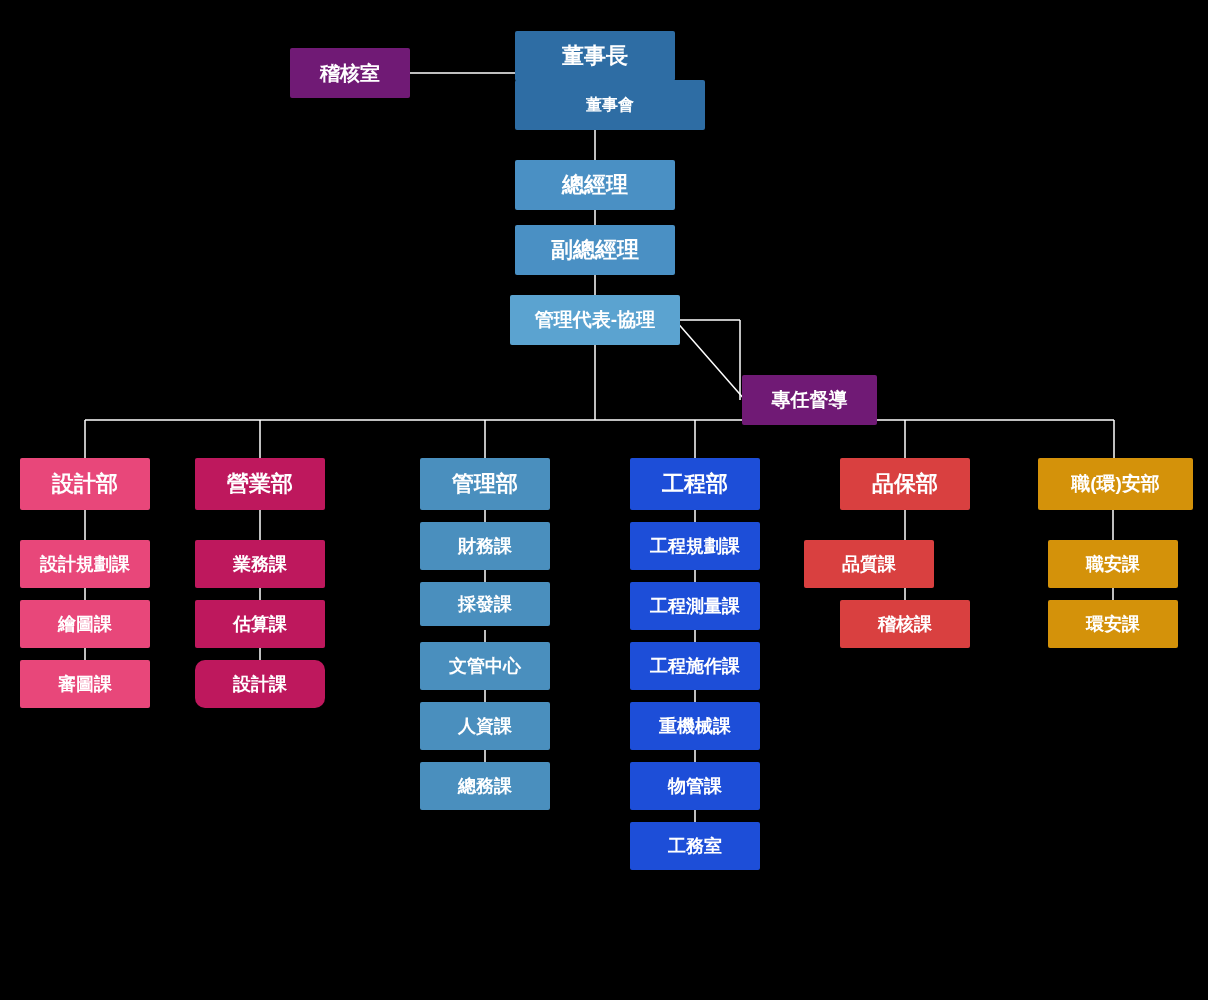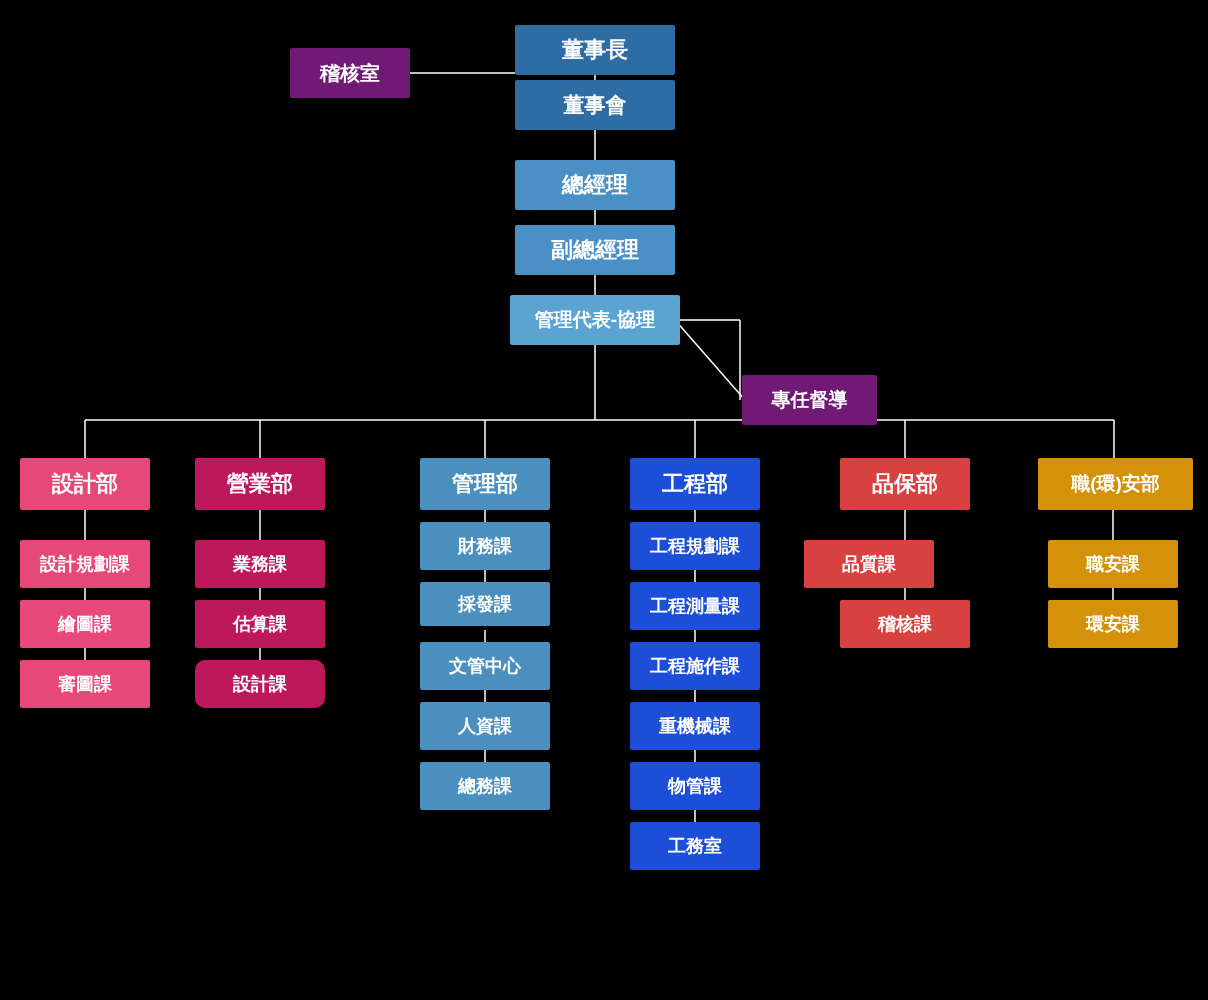--- a/index.html
+++ b/index.html
@@ -102,22 +102,22 @@
     <line x1="695" y1="750" x2="695" y2="762"></line>
     <line x1="695" y1="810" x2="695" y2="822"></line>
 
     <line x1="905" y1="510" x2="905" y2="540"></line>
     <line x1="905" y1="588" x2="905" y2="600"></line>
 
     <line x1="1113" y1="510" x2="1113" y2="540"></line>
     <line x1="1113" y1="588" x2="1113" y2="600"></line>
   </svg>
 
-  <div class="box blue-dark" style="left:515px;top:25px;width:160px;height:50px;font-size:22px;">董事長</div>
-  <div class="box blue-dark" style="left:515px;top:80px;width:160px;height:50px;font-size:21px;text-align:right;">董事會</div>
+  <div class="box blue-dark" style="left:515px;top:31px;width:160px;height:50px;font-size:22px;">董事長</div>
+  <div class="box blue-dark" style="left:515px;top:80px;width:190px;height:50px;font-size:16px;text-align:right;">董事會</div>
   <div class="box gray" style="left:290px;top:48px;width:120px;height:50px;font-size:20px;">稽核室</div>
   <div class="box blue-mid" style="left:515px;top:160px;width:160px;height:50px;font-size:22px;">總經理</div>
   <div class="box blue-mid" style="left:515px;top:225px;width:160px;height:50px;font-size:22px;">副總經理</div>
   <div class="box blue-light" style="left:510px;top:295px;width:170px;height:50px;font-size:19px;">管理代表-協理</div>
   <div class="box gray" style="left:742px;top:375px;width:135px;height:50px;font-size:19px;">專任督導</div>
 
   <div class="box pink" style="left:20px;top:458px;width:130px;height:52px;font-size:22px;">設計部</div>
   <div class="box orange" style="left:195px;top:458px;width:130px;height:52px;font-size:22px;">營業部</div>
   <div class="box blue-dept" style="left:420px;top:458px;width:130px;height:52px;font-size:22px;">管理部</div>
   <div class="box green" style="left:630px;top:458px;width:130px;height:52px;font-size:22px;">工程部</div>

